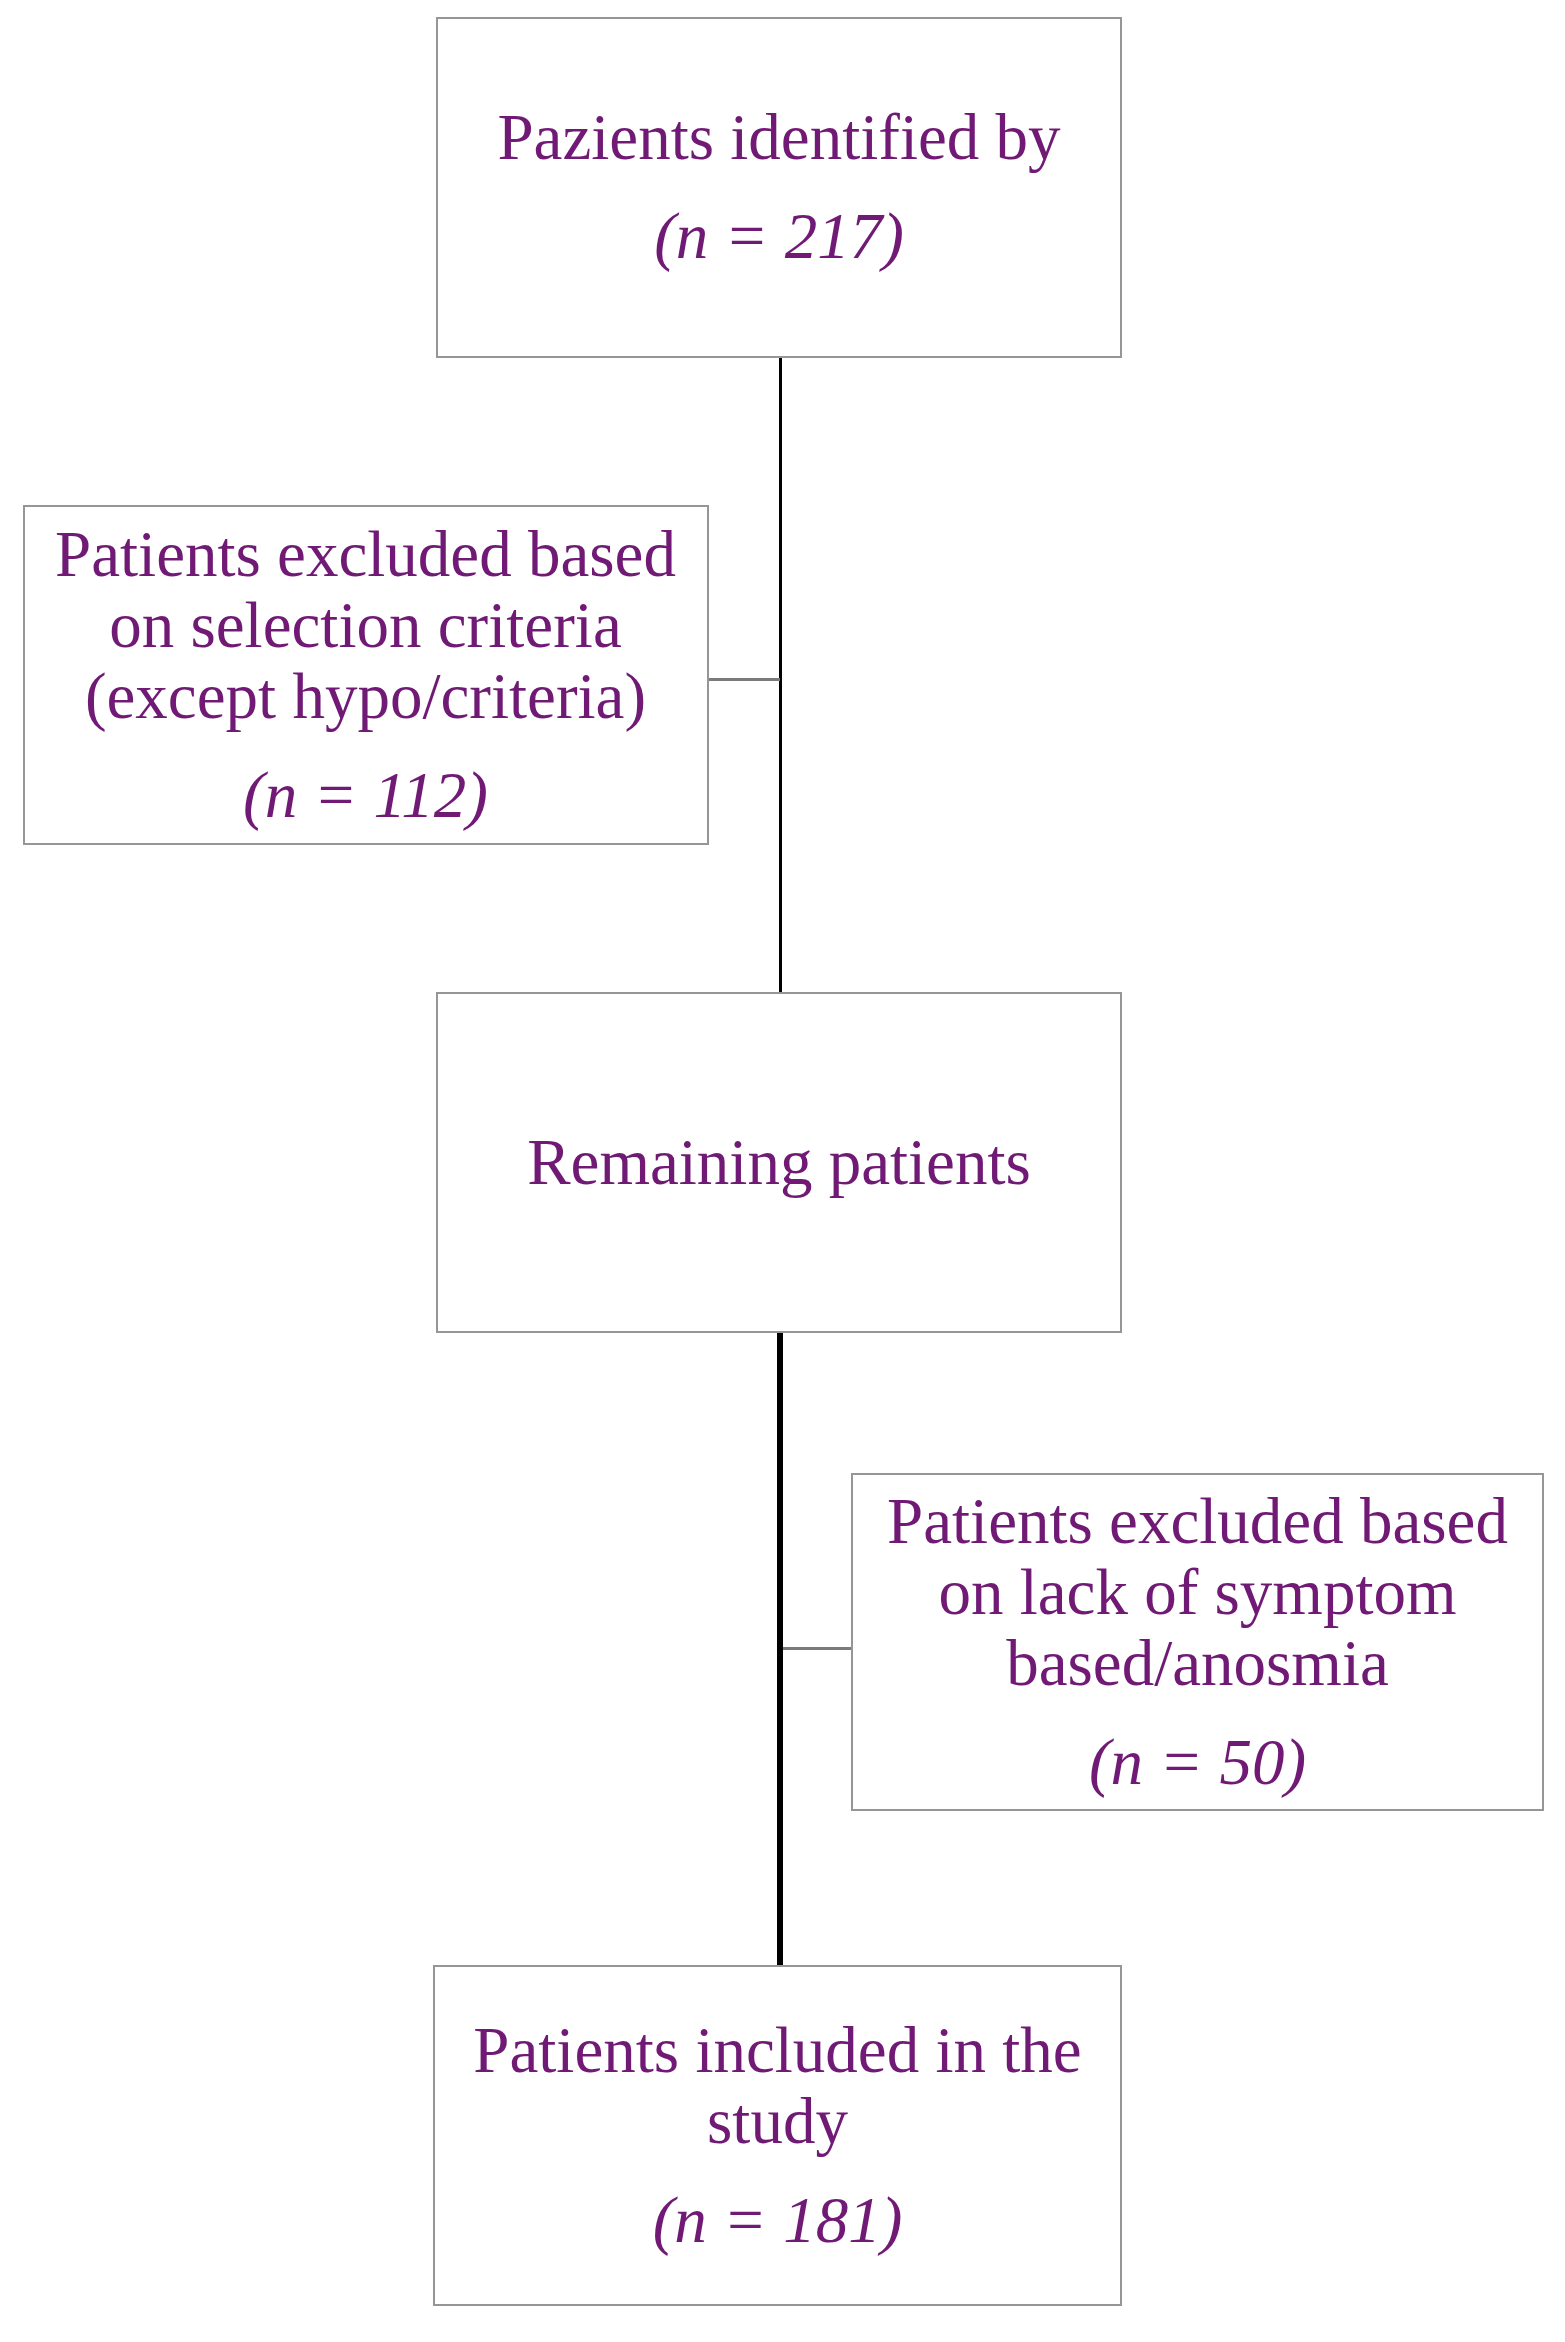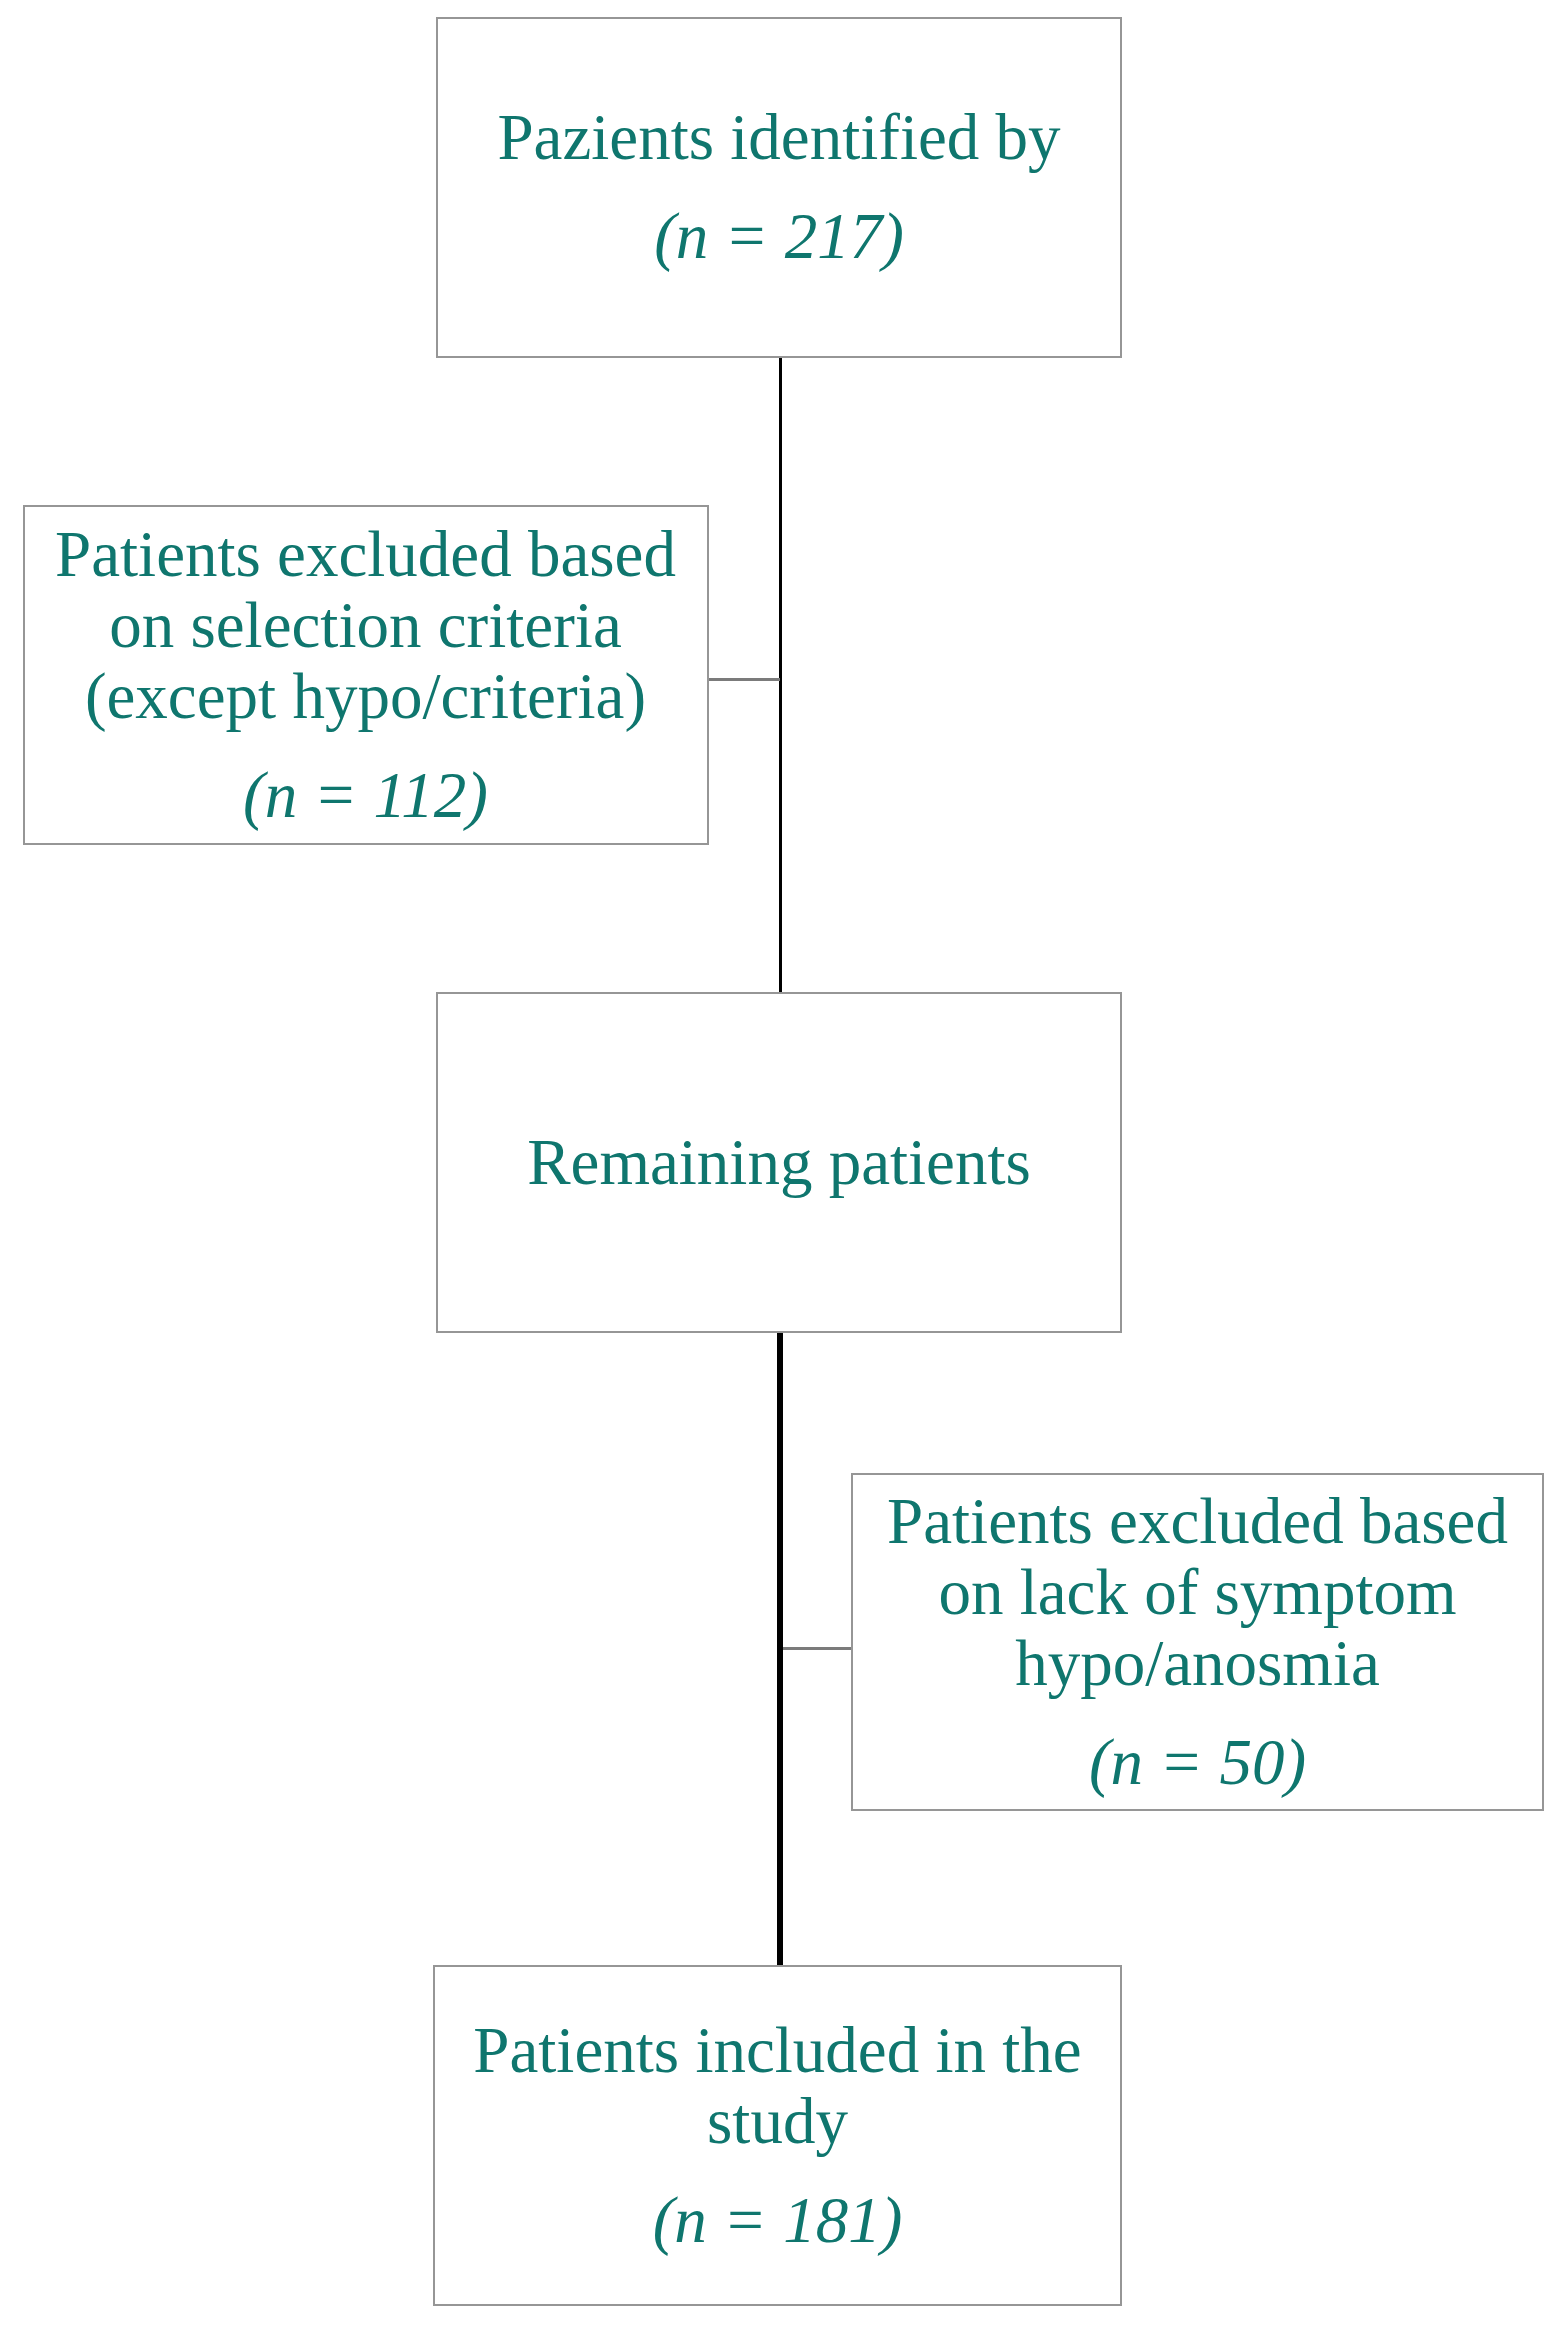--- a/index.html
+++ b/index.html
@@ -3,21 +3,21 @@
 <meta charset="utf-8">
 <style>
   * { box-sizing: border-box; }
   html, body { margin: 0; padding: 0; background: #ffffff; }
   .canvas {
     position: relative;
     width: 1565px;
     height: 2343px;
     background: #ffffff;
     font-family: "Liberation Serif", "DejaVu Serif", serif;
-    color: #0f766e;
+    color: #701a75;
     overflow: hidden;
   }
   .node {
     position: absolute;
     background: #ffffff;
     border: 2.9px solid #969696;
     display: flex;
     flex-direction: column;
     align-items: center;
     justify-content: center;
@@ -68,21 +68,21 @@
     <div class="count">(n = 112)</div>
   </div>
 
   <div id="box-remaining" class="node">
     <div>Remaining patients</div>
   </div>
 
   <div id="box-excluded-anosmia" class="node">
     <div>Patients excluded based</div>
     <div>on lack of symptom</div>
-    <div>hypo/anosmia</div>
+    <div>based/anosmia</div>
     <div class="count">(n = 50)</div>
   </div>
 
   <div id="box-included" class="node">
     <div>Patients included in the</div>
     <div>study</div>
     <div class="count">(n = 181)</div>
   </div>
 
 </div>

